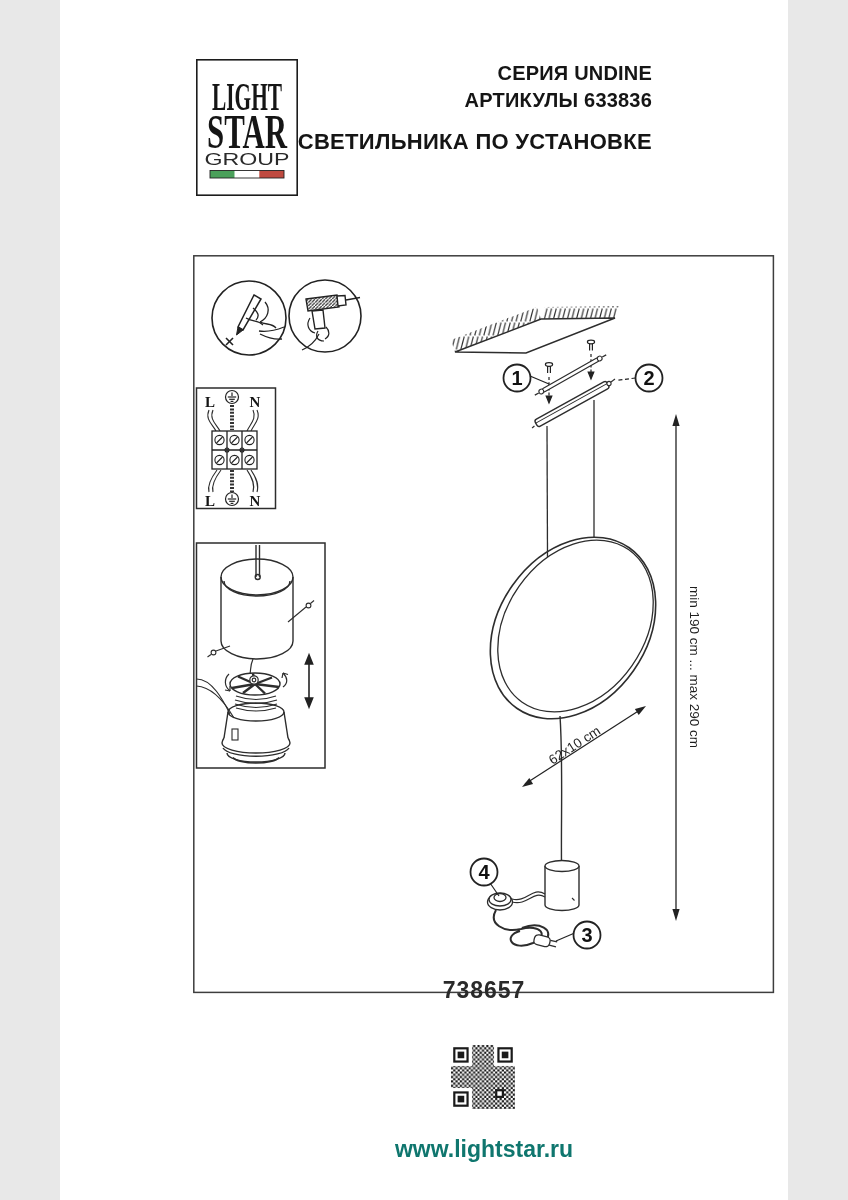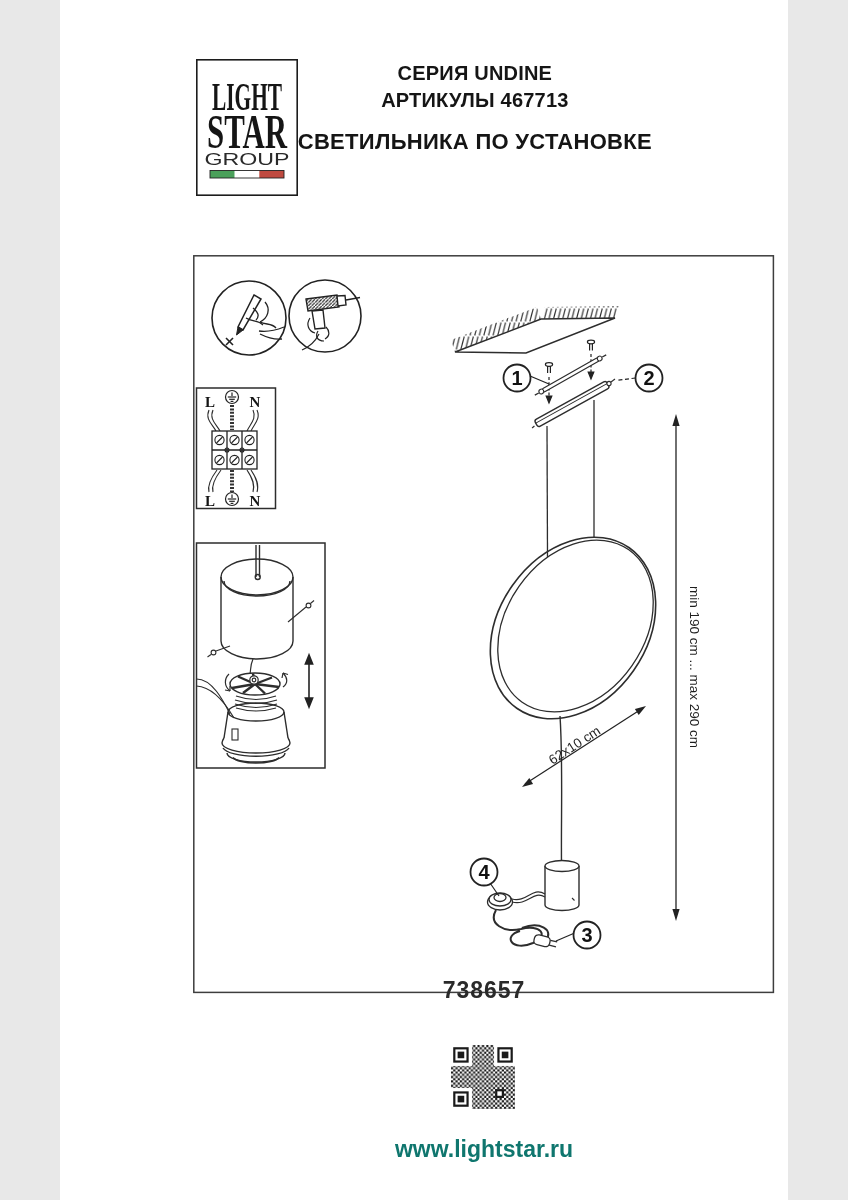--- a/index.html
+++ b/index.html
@@ -2,21 +2,21 @@
 <html><head>
 <meta charset="utf-8">
 <style>
   html,body{margin:0;padding:0;background:#e8e8e8;}
   .page{position:relative;width:728px;height:1200px;background:#ffffff;margin:0 auto;
         font-family:"Liberation Sans",sans-serif;color:#1d1d1d;overflow:hidden;}
   .abs{position:absolute;}
 
   
   .logo-box{left:136px;top:59px;width:102px;height:137px;}
-  .hdr-right{right:136px;top:60px;text-align:center;margin-left:36px;}
+  .hdr-right{right:136px;top:60px;text-align:right;margin-left:36px;}
   .hdr-series{font-size:20px;font-weight:bold;line-height:27px;letter-spacing:.2px;color:#151515;}
   .hdr-title{margin-top:16px;font-size:22px;font-weight:bold;line-height:23px;letter-spacing:.3px;color:#151515;}
 
   
   .art-num{left:0;top:977px;width:848px;text-align:center;font-size:23px;font-weight:600;
            letter-spacing:1px;color:#2a2a2a;}
   .qr{left:391px;top:1044px;}
   .site{left:0;top:1136px;width:848px;text-align:center;font-size:23px;font-weight:bold;color:#0f766e;}
 
   svg text{font-family:"Liberation Sans",sans-serif;}
@@ -37,21 +37,21 @@
         <rect x="14" y="111.5" width="24.7" height="7.5" fill="#4aa05a"></rect>
         <rect x="38.7" y="111.5" width="24.6" height="7.5" fill="#ffffff"></rect>
         <rect x="63.3" y="111.5" width="24.7" height="7.5" fill="#bf4a40"></rect>
         <rect x="14" y="111.5" width="74" height="7.5" fill="none" stroke="#222" stroke-width="0.9"></rect>
       </g>
     </svg>
   </div>
 
   <div class="abs hdr-right">
     <div class="hdr-series">СЕРИЯ UNDINE</div>
-    <div class="hdr-series">АРТИКУЛЫ 467713</div>
+    <div class="hdr-series">АРТИКУЛЫ 633836</div>
     <div class="hdr-title">СВЕТИЛЬНИКА ПО УСТАНОВКЕ</div>
   </div>
 
   <svg class="abs" style="left:133px;top:255px;" width="582" height="739" viewBox="133 255 582 739">
     <defs>
       <pattern id="hatch" width="4.6" height="14" patternUnits="userSpaceOnUse">
         <line x1="0.7" y1="13.5" x2="4" y2="0.5" stroke="#2d2d2d" stroke-width="1.1"></line>
       </pattern>
       <pattern id="dhatch" width="3.4" height="3.4" patternUnits="userSpaceOnUse">
         <line x1="0" y1="3.4" x2="3.4" y2="0" stroke="#2d2d2d" stroke-width="1.2"></line>

